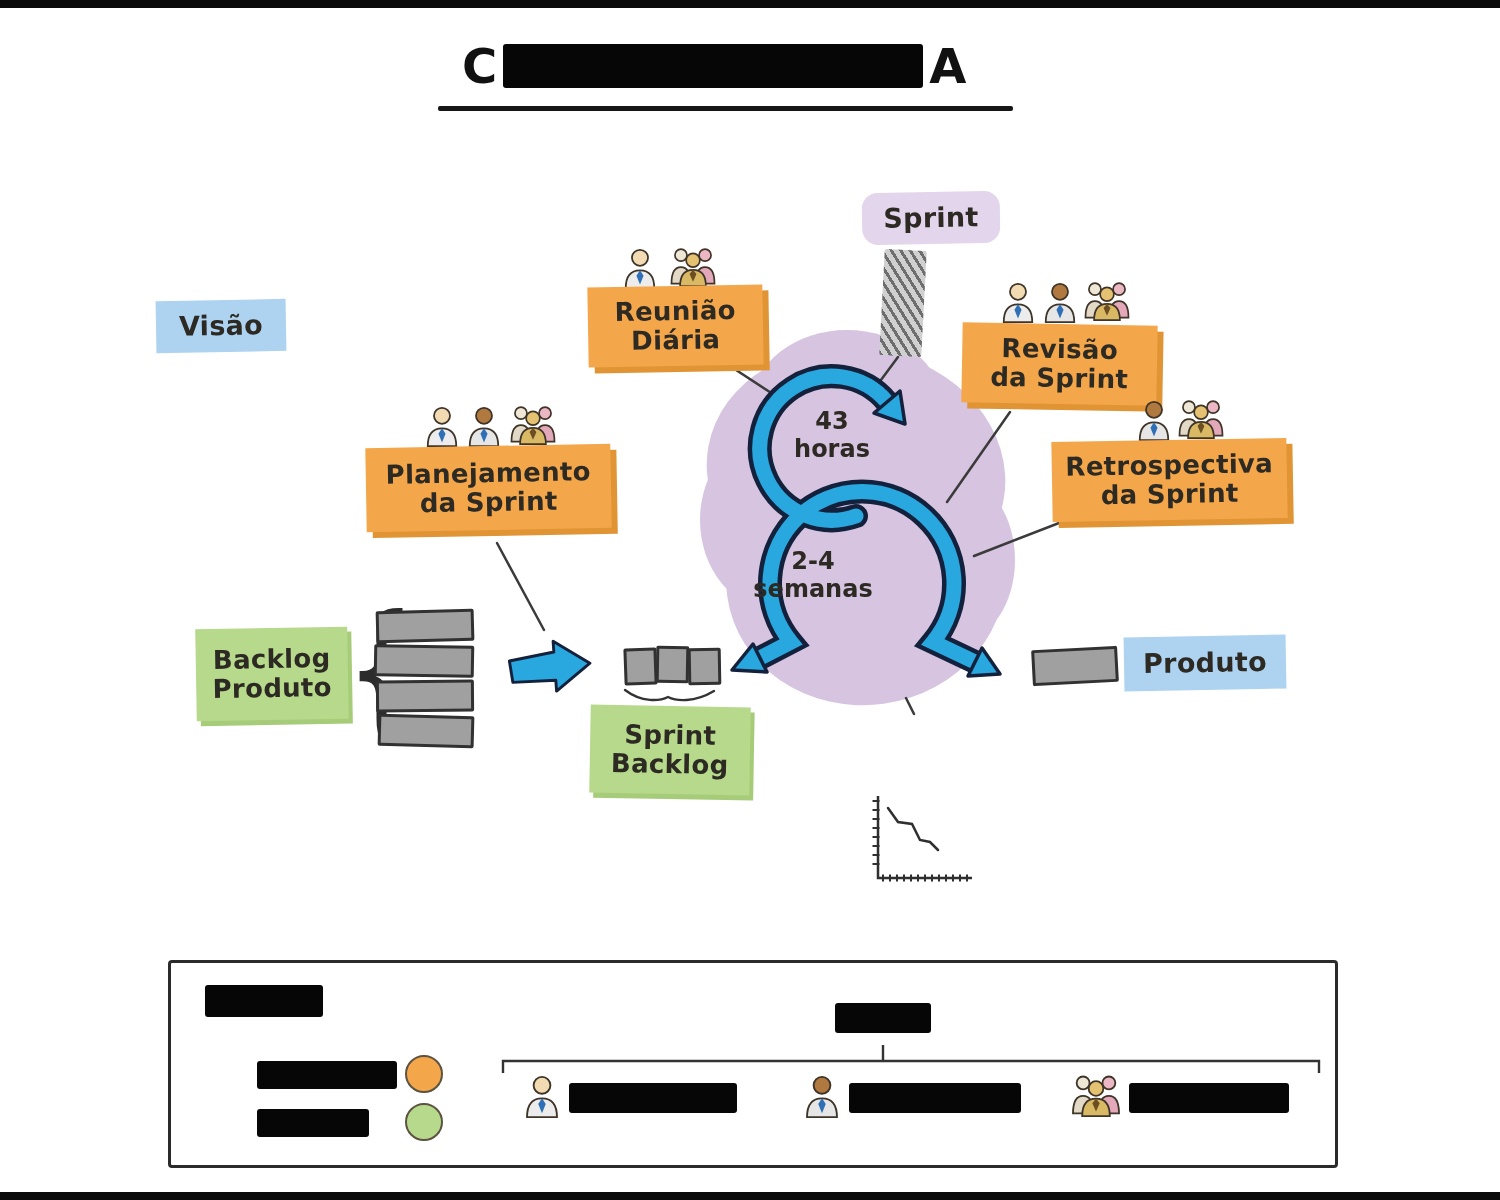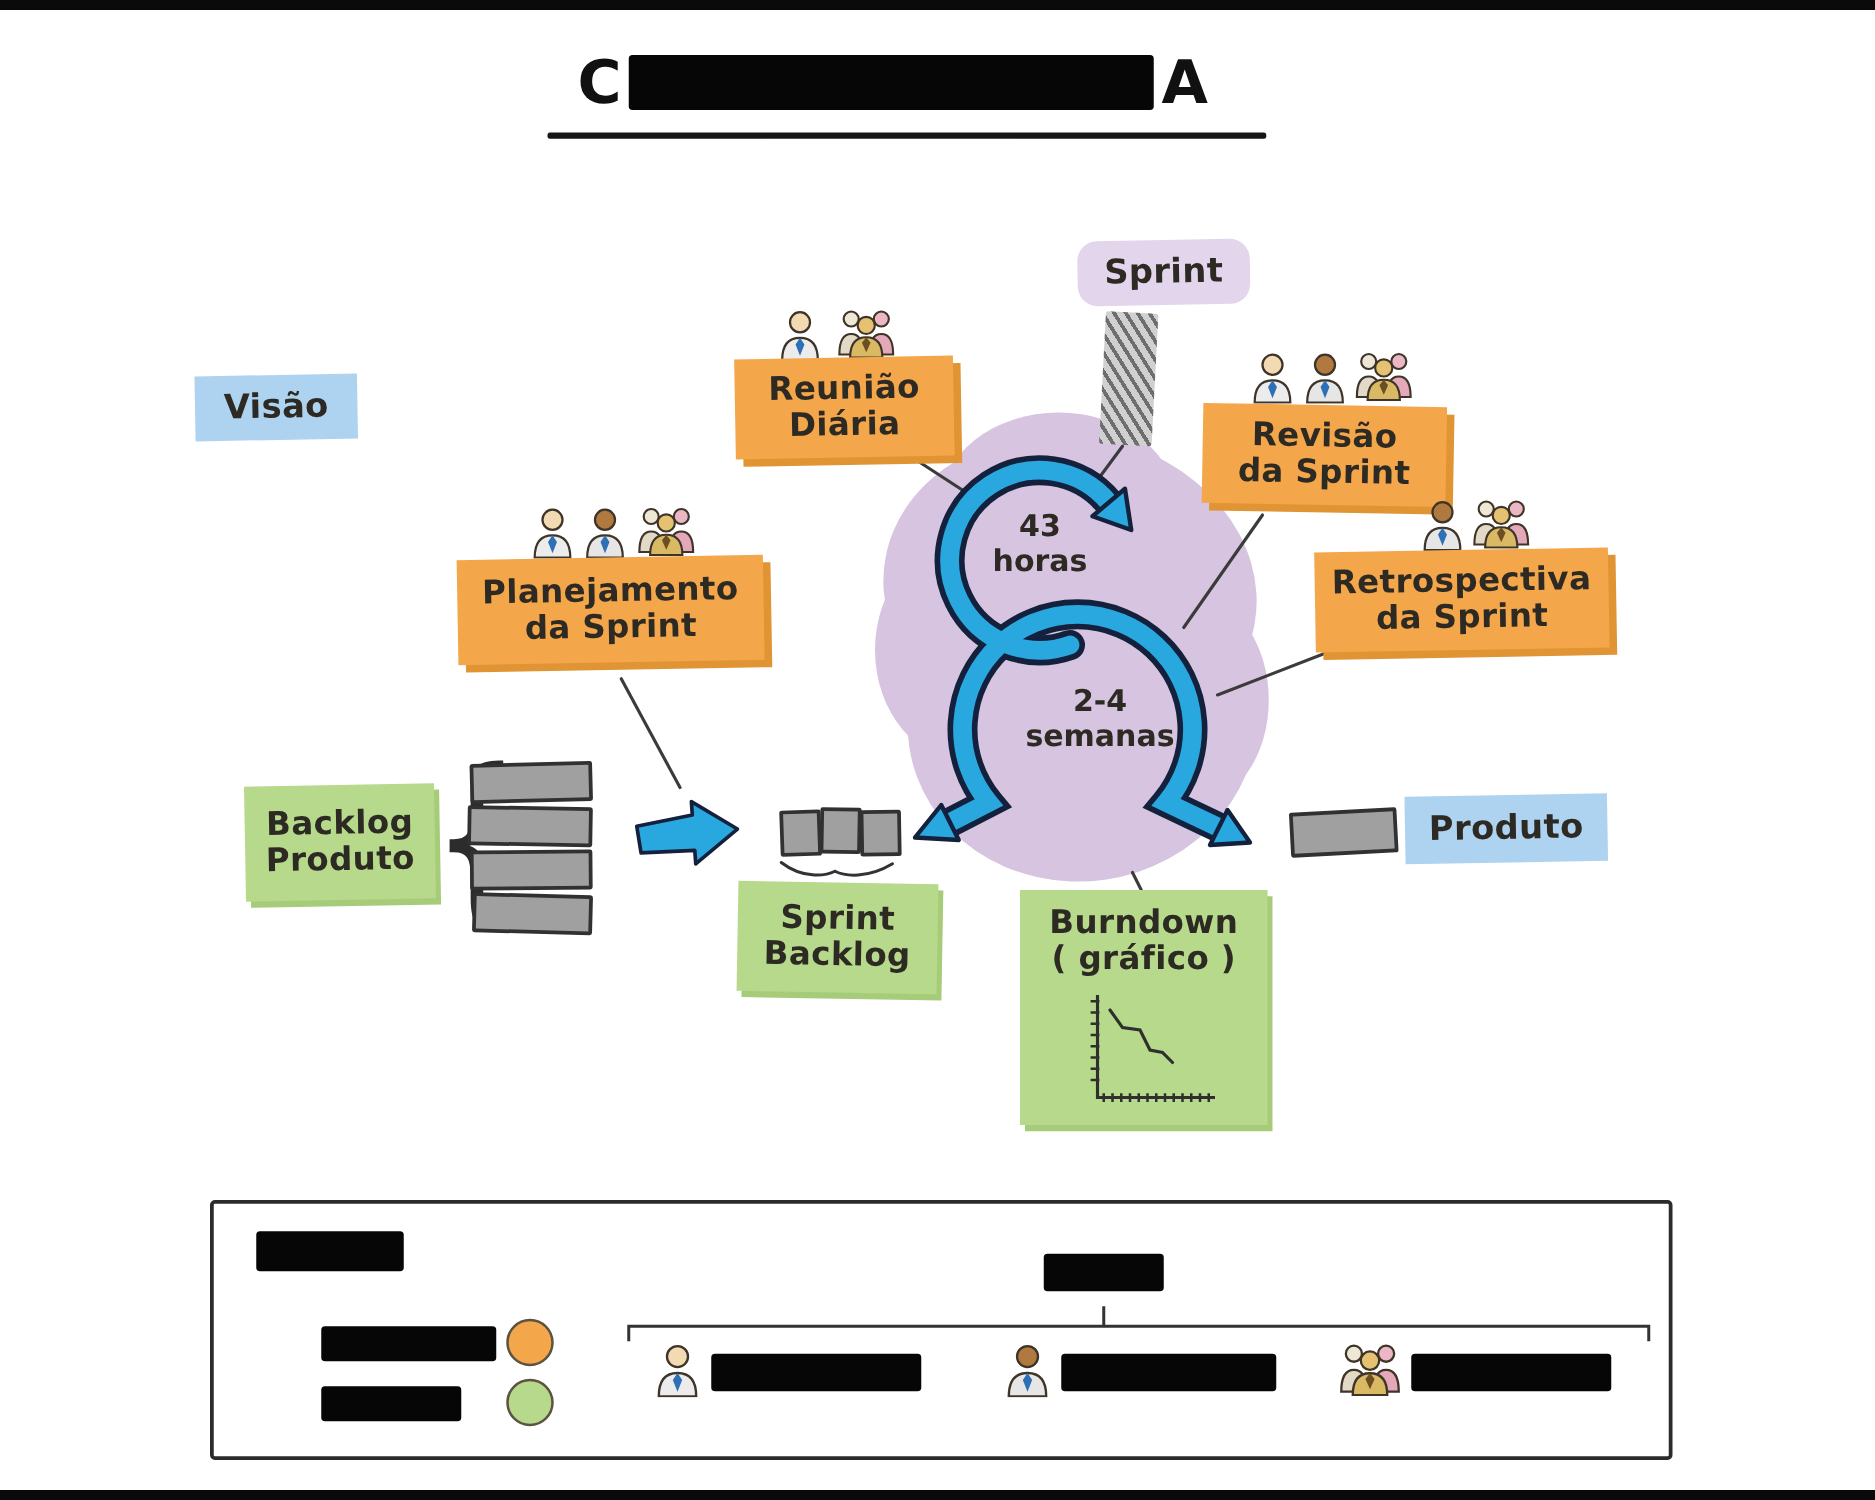--- a/index.html
+++ b/index.html
@@ -115,21 +115,21 @@
     <path d="M166 186 A 72 72 0 1 1 197 72" fill="none" stroke="#29a8e0" stroke-width="15" stroke-linecap="round"></path>
     <path d="M70 328 L101 312 A 92 92 0 1 1 243 312 L285 332" fill="none" stroke="#29a8e0" stroke-width="15" stroke-linecap="round"></path>
 
     <polygon points="215,94 210,61 184,83" fill="#29a8e0" stroke="#14213d" stroke-width="3.5" stroke-linejoin="round"></polygon>
     <polygon points="42,340 63,314 77,342" fill="#29a8e0" stroke="#14213d" stroke-width="3.5" stroke-linejoin="round"></polygon>
     <polygon points="310,344 292,318 278,346" fill="#29a8e0" stroke="#14213d" stroke-width="3.5" stroke-linejoin="round"></polygon>
   </svg>
 
   <div class="looptext" style="left:782px;top:408px;width:100px;font-size:24px">43
 horas</div>
-  <div class="looptext" style="left:820px;top:548px;width:120px;font-size:24px">2-4
+  <div class="looptext" style="left:753px;top:548px;width:120px;font-size:24px">2-4
 semanas</div>
 
   <div class="box purple" style="left:862px;top:192px;width:138px;height:52px;font-size:27px;transform:rotate(-1deg)">Sprint</div>
 
   <div class="box blue" style="left:156px;top:300px;width:130px;height:52px;font-size:27px;transform:rotate(-1deg)">Visão</div>
 
   <svg class="picon" style="left:622px;top:248px" width="36" height="41" viewBox="0 0 40 46">
       <use href="#p1" xlink:href="#p1"></use>
     </svg>
   <svg class="picon" style="left:668px;top:244px" width="50" height="43" viewBox="0 0 58 50">
@@ -185,22 +185,20 @@
 
   <div class="bar-item" style="left:624px;top:648px;width:27px;height:31px;transform:rotate(-2deg)"></div>
   <div class="bar-item" style="left:656px;top:646px;width:27px;height:31px;transform:rotate(1deg)"></div>
   <div class="bar-item" style="left:688px;top:648px;width:27px;height:31px;transform:rotate(-1deg)"></div>
   <svg class="layer" style="left:622px;top:688px" width="95" height="18" viewBox="0 0 95 18">
     <path d="M3 2 C20 15, 38 13, 46 9 C54 13, 72 15, 92 3" fill="none" stroke="#333" stroke-width="2.4" stroke-linecap="round"></path>
   </svg>
   <div class="box green" style="left:590px;top:706px;width:160px;height:88px;font-size:26px;transform:rotate(1deg)">Sprint
 Backlog</div>
 
-  <div class="box green" style="left:816px;top:712px;width:198px;height:188px;font-size:26px;align-items:flex-start;padding-top:12px;box-sizing:border-box">Burndown
-( gráfico )</div>
   <svg class="layer" style="left:864px;top:792px;z-index:6" width="112" height="96" viewBox="0 0 112 96">
     <line x1="12" y1="8" x2="12" y2="80" stroke="#2f2f2f" stroke-width="7" stroke-dasharray="2 7"></line>
     <line x1="18" y1="86" x2="106" y2="86" stroke="#2f2f2f" stroke-width="7" stroke-dasharray="2 5"></line>
     <path d="M14 4 L14 86 L108 86" fill="none" stroke="#2f2f2f" stroke-width="2.5"></path>
     <polyline points="24,16 34,30 48,32 56,48 66,50 74,58" fill="none" stroke="#2f2f2f" stroke-width="2.5" stroke-linecap="round"></polyline>
   </svg>
 
   <div class="bar-item" style="left:1032px;top:648px;width:80px;height:30px;transform:rotate(-3deg)"></div>
   <div class="box blue" style="left:1124px;top:636px;width:162px;height:54px;font-size:27px;transform:rotate(-1deg)">Produto</div>
 

